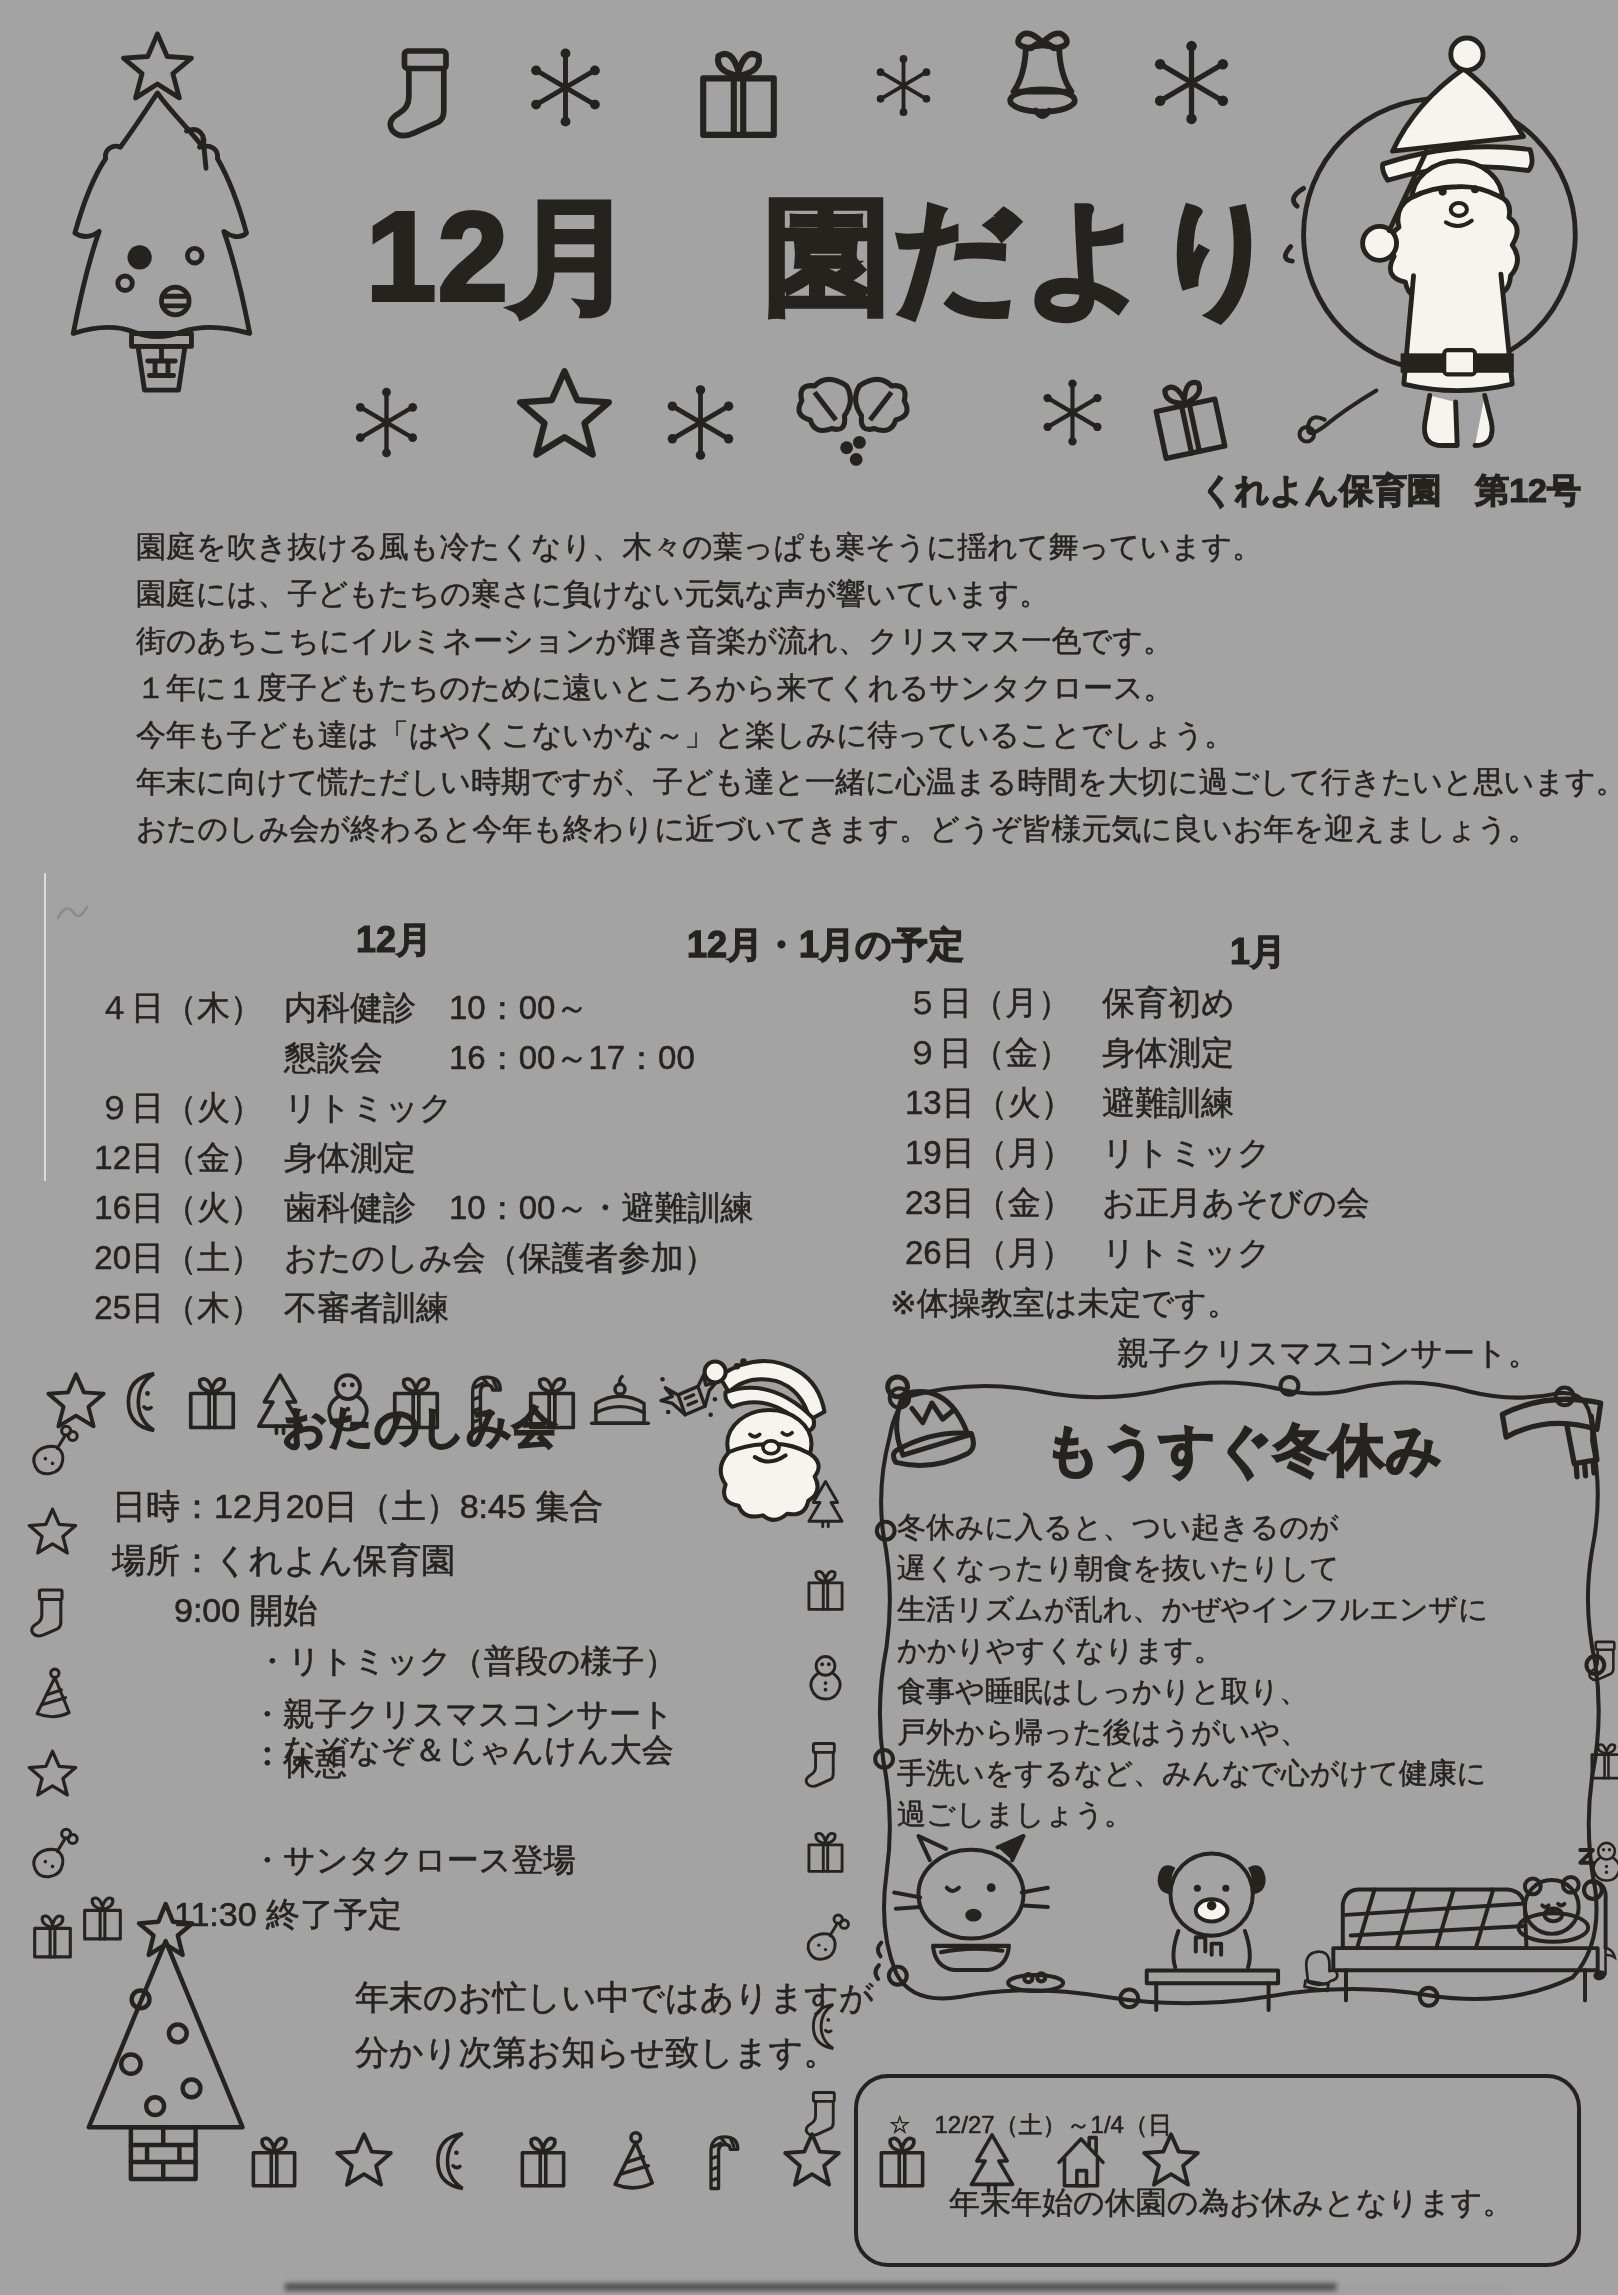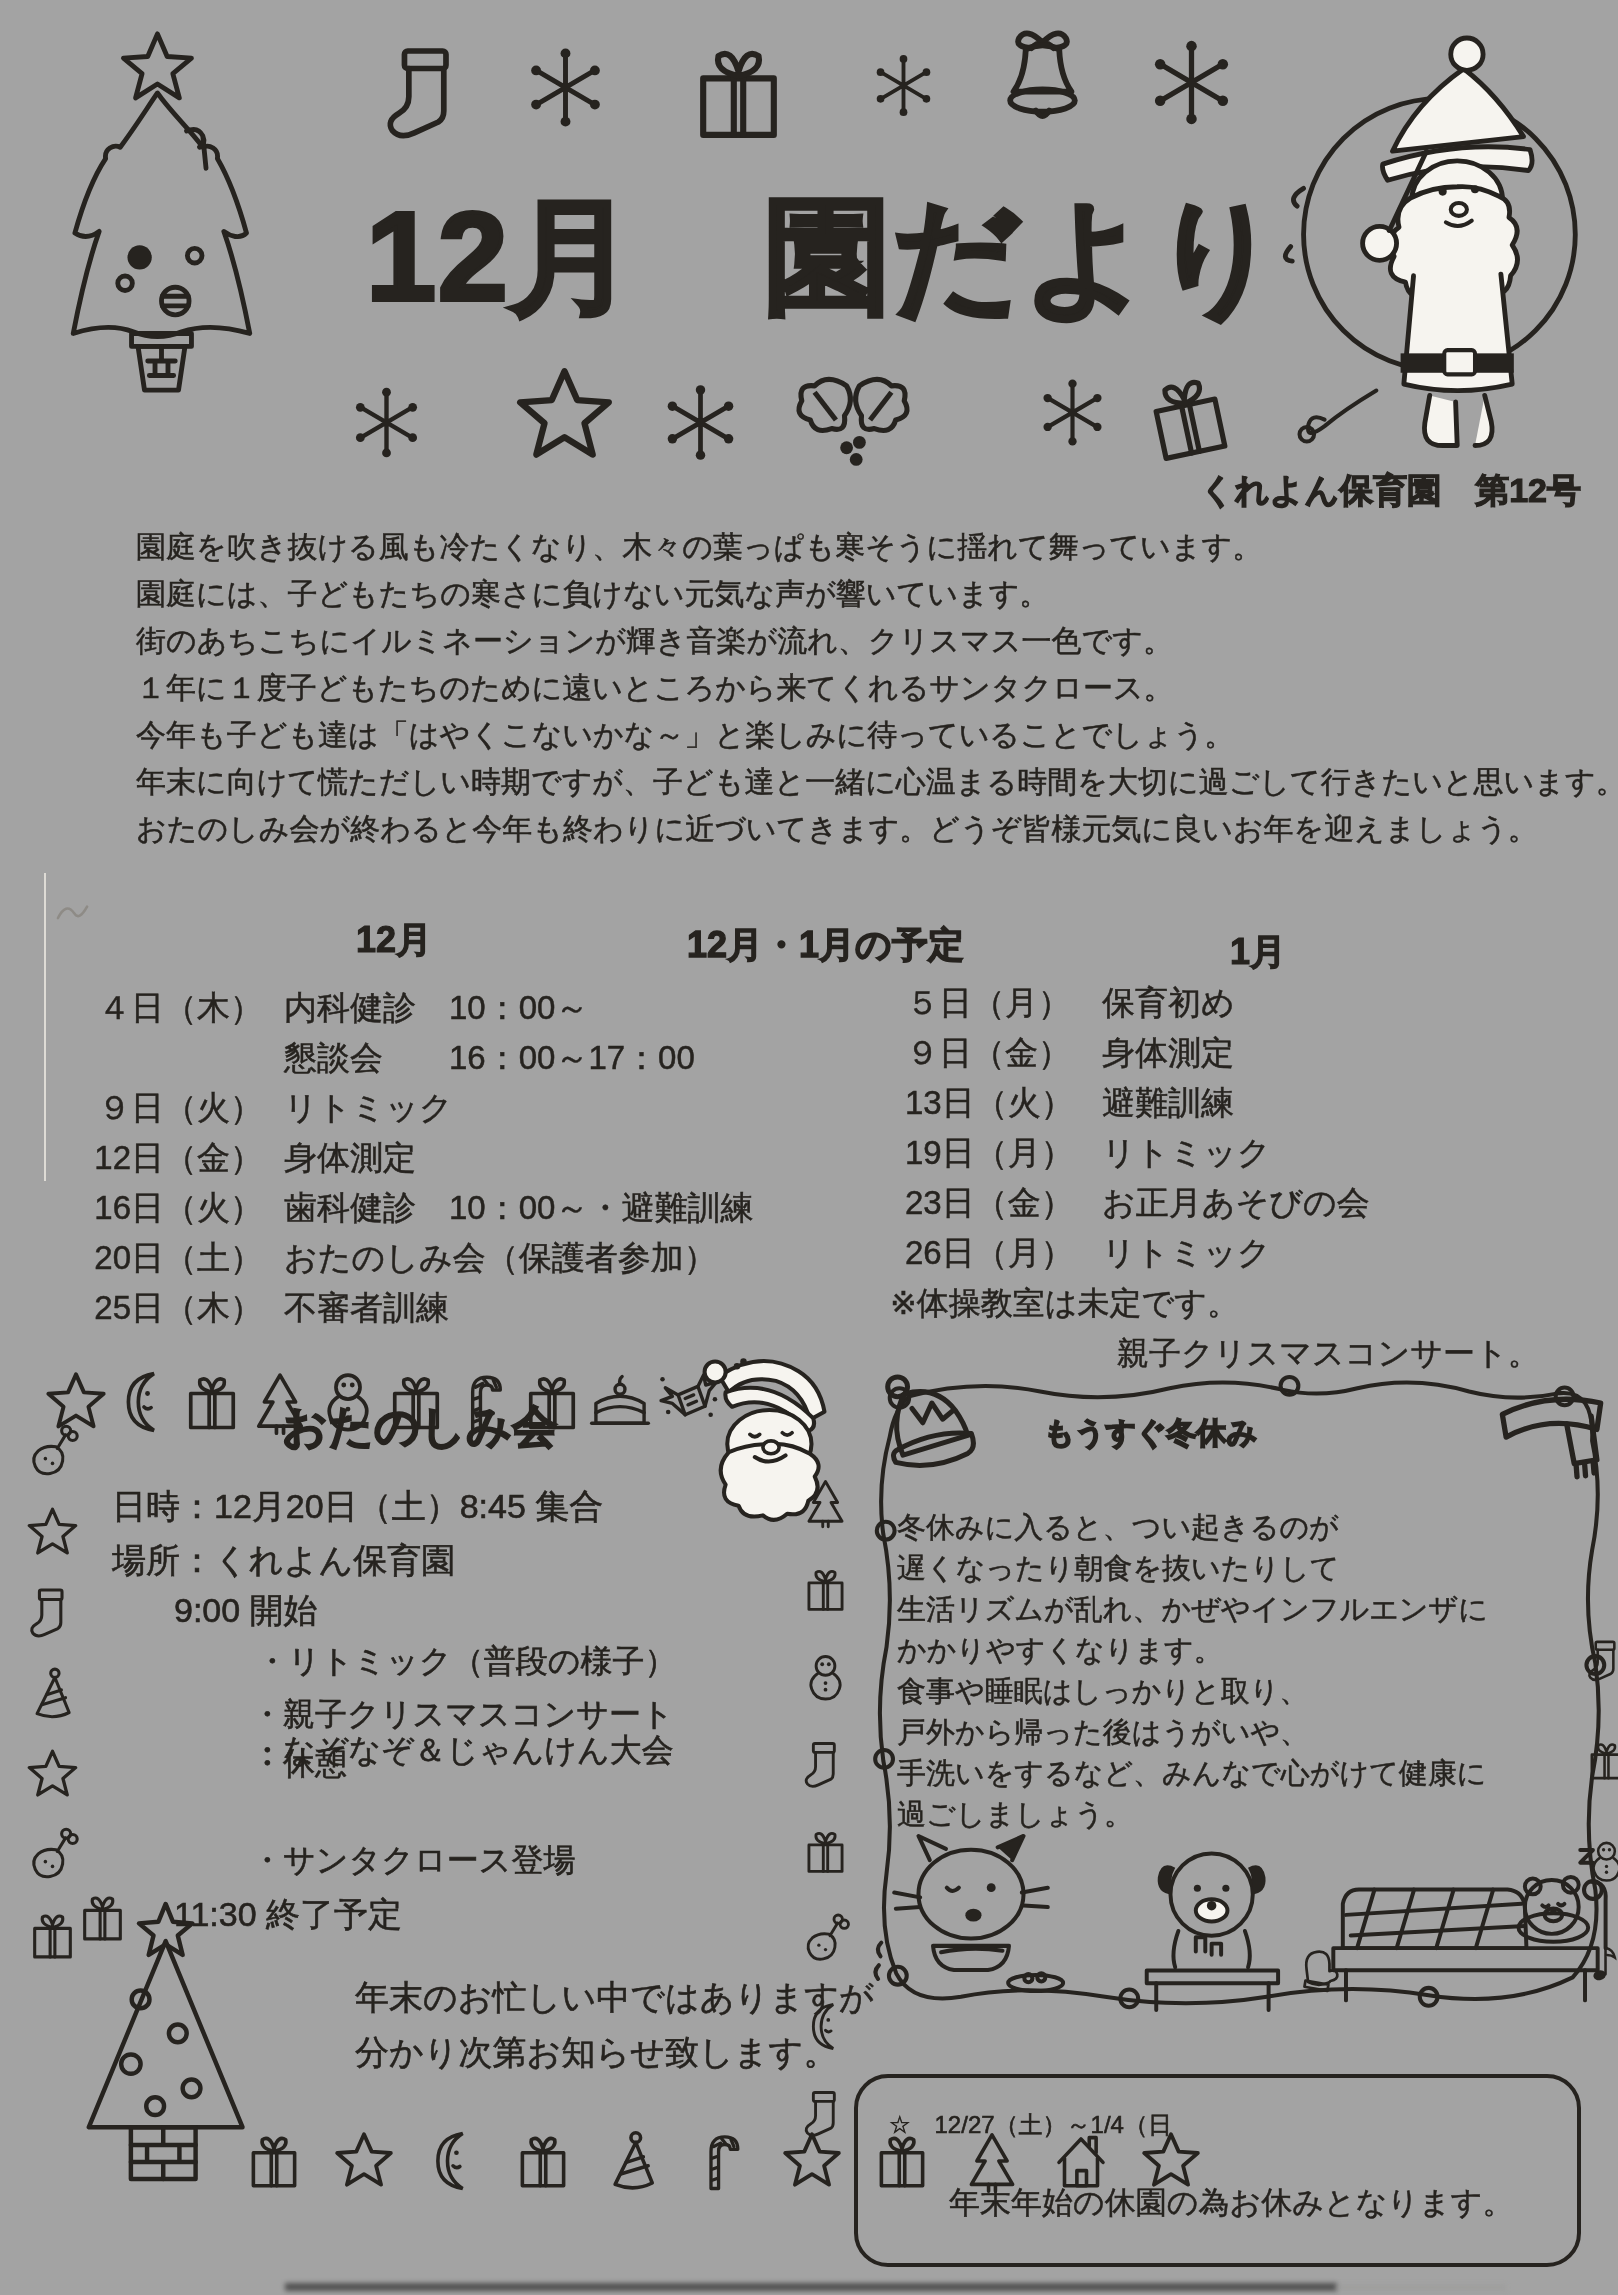--- a/index.html
+++ b/index.html
@@ -42,21 +42,21 @@
   .party-item{font-size:32px;-webkit-text-stroke:0.6px #26231f;white-space:nowrap;}
   #party-item-0{left:236px;top:1640px;margin-left:20px;}
   #party-item-1{left:251px;top:1693px;}
   #party-item-2{left:251px;top:1742px;}
   #party-item-3{left:251px;top:1729px;}
   #party-item-4{left:251px;top:1839px;}
   #party-end{left:174px;top:1892px;}
   #party-close-0{left:355px;top:1975px;}
   #party-close-1{left:355px;top:2030px;}
 
-  #winter-title{left:1044px;top:1413px;font-size:30px;font-weight:bold;-webkit-text-stroke:1.8px #26231f;white-space:nowrap;}
+  #winter-title{left:1044px;top:1413px;font-size:56px;font-weight:bold;-webkit-text-stroke:1.8px #26231f;white-space:nowrap;}
   #winter-body{left:897px;top:1507px;font-size:29px;line-height:41px;-webkit-text-stroke:0.5px #26231f;white-space:nowrap;}
 
   #notice-box{
     left:854px;top:2074px;width:719px;height:185px;
     border:4px solid #26231f;border-radius:34px;background:transparent;
   }
   #notice-line1{left:889px;top:2109px;font-size:24px;-webkit-text-stroke:0.6px #26231f;white-space:nowrap;}
   #notice-line2{left:949px;top:2182px;font-size:31px;-webkit-text-stroke:0.5px #26231f;white-space:nowrap;}
 
   

